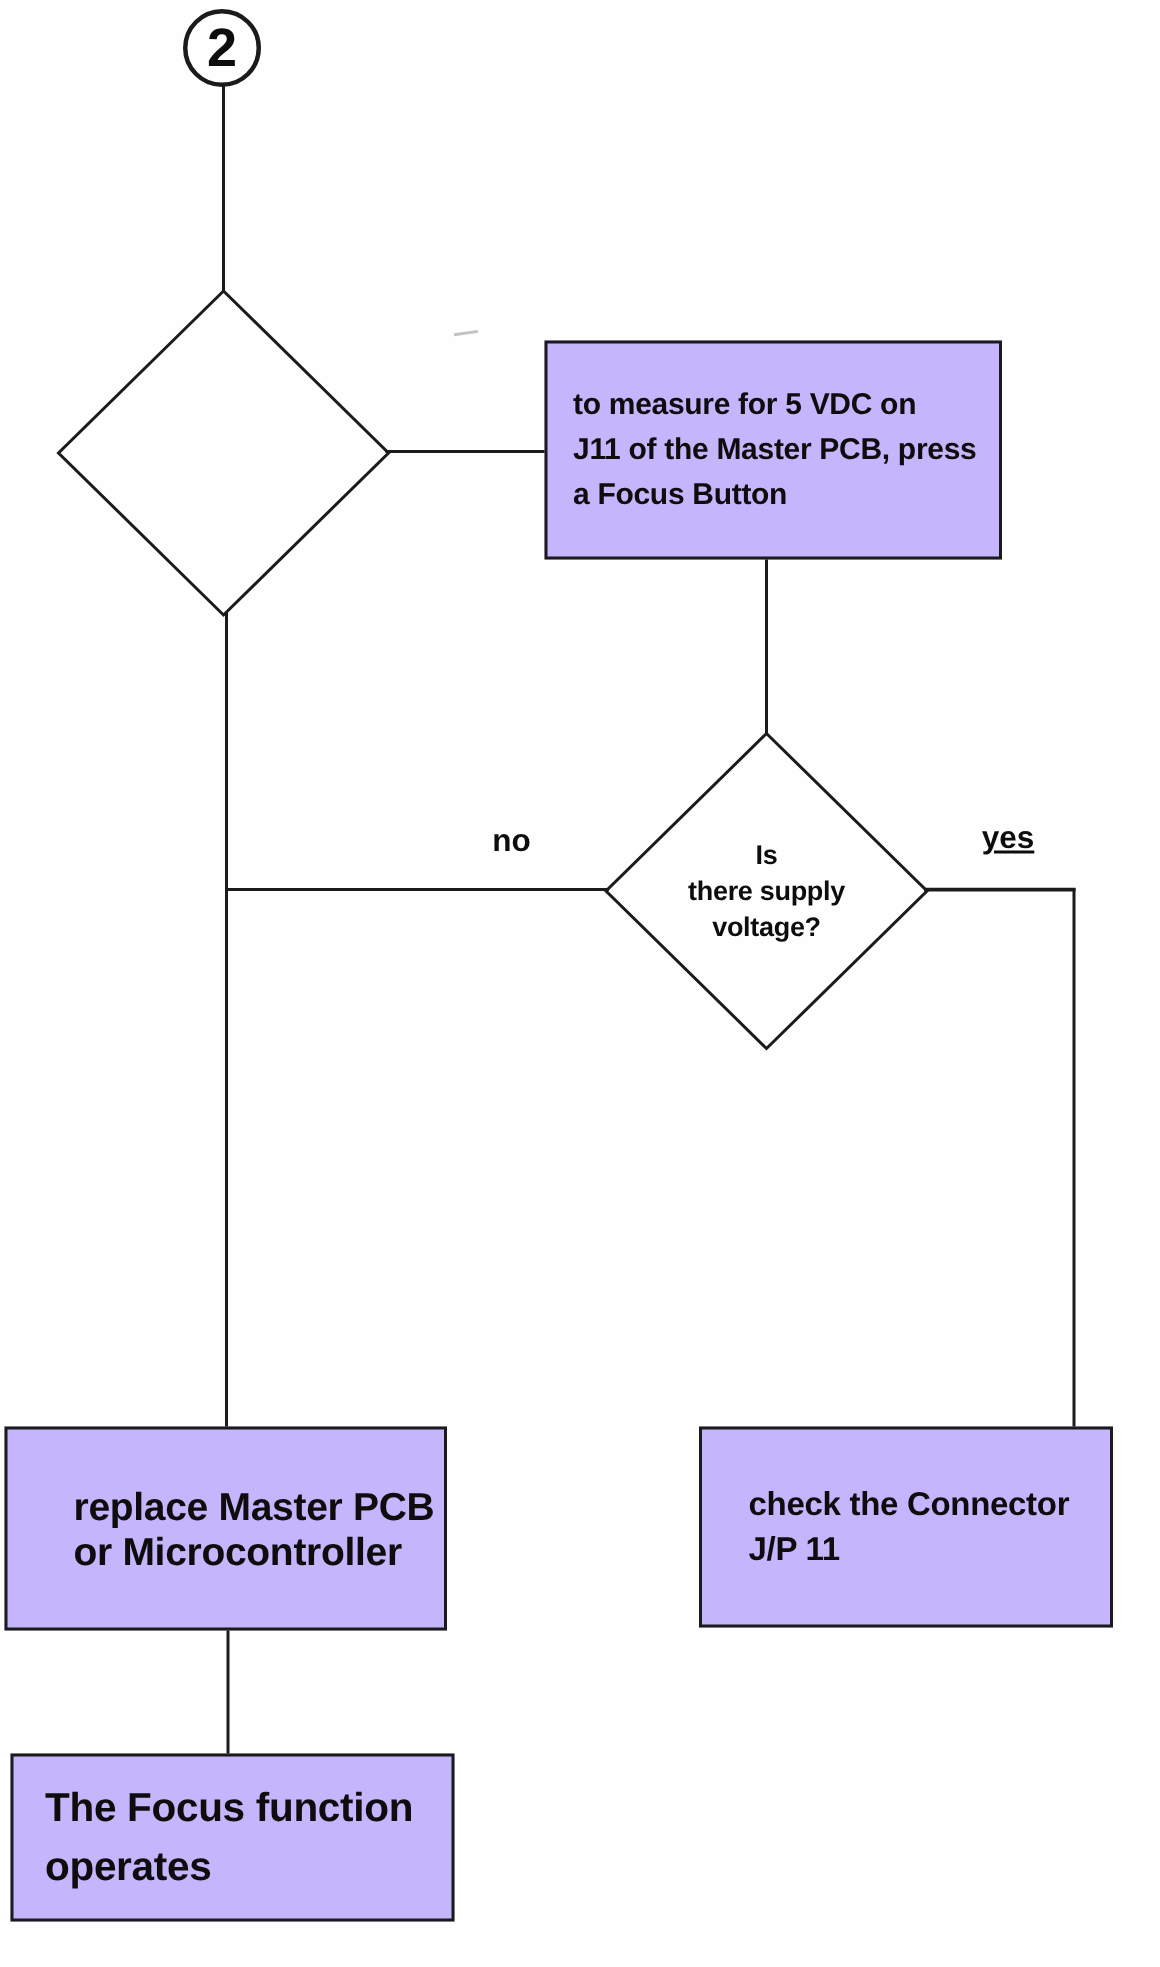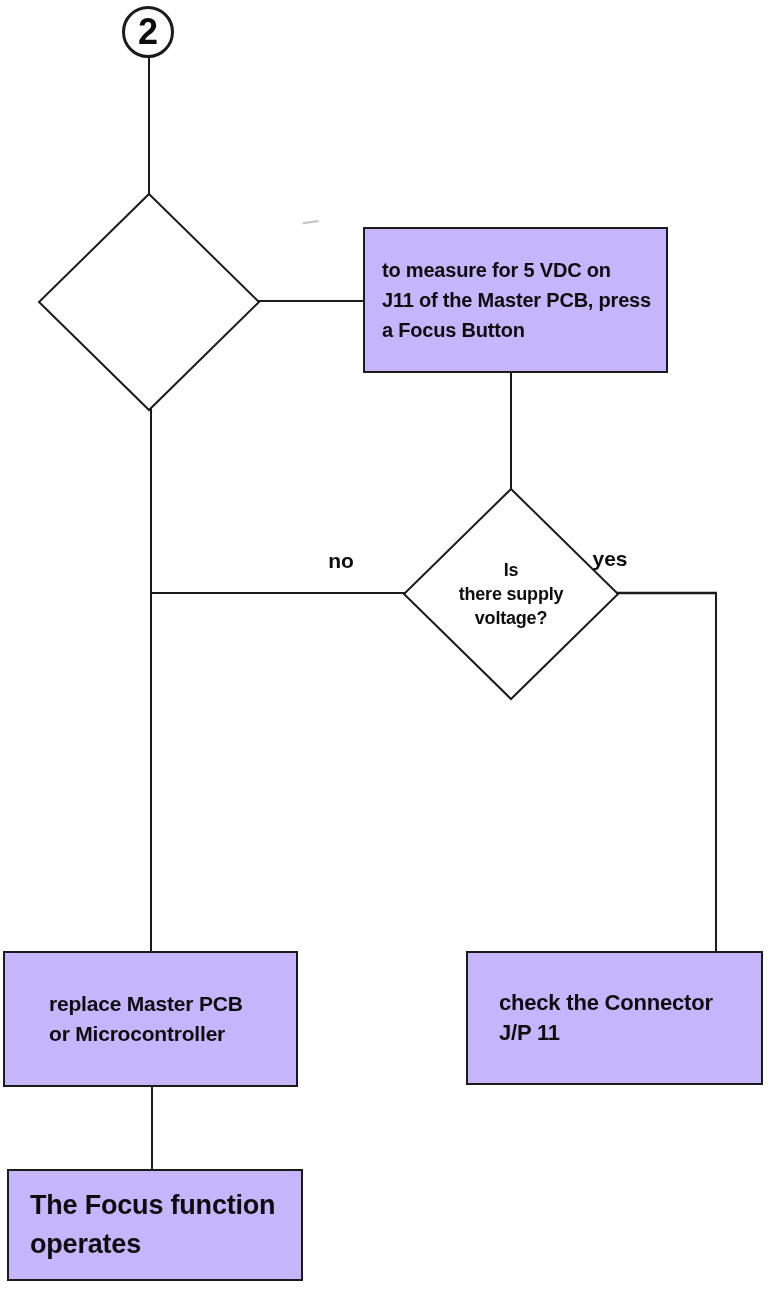--- a/index.html
+++ b/index.html
@@ -42,21 +42,21 @@
     position: absolute;
     background: #c4b5fd;
     border: 2.5px solid #1b1b1b;
     box-sizing: border-box;
     display: flex;
     align-items: center;
     white-space: pre-line;
     letter-spacing: -0.2px;
   }
   .rect-sm {
-    font-size: 21px;
+    font-size: 26px;
     line-height: 30px;
   }
   .rect-lg {
     font-size: 27px;
     line-height: 39px;
   }
   .branch-label {
     position: absolute;
     font-size: 21px;
     width: 60px;
@@ -124,24 +124,24 @@
 
   <div class="rect rect-sm" style="left:363px; top:227px; width:305px; height:146px; padding-left:17px; font-size:20px;">to measure for 5 VDC on
 J11 of the Master PCB, press
 a Focus Button</div>
 
   <div class="node-text center-text diamond-text" style="left:421px; top:512px; width:180px; height:164px; line-height:24px;">Is
 there supply
 voltage?</div>
 
   <div class="branch-label" style="left:311px; top:549px;">no</div>
-  <div class="branch-label" style="left:580px; top:547px;">yes</div>
+  <div class="branch-label" style="left:642px; top:547px;text-decoration:underline;">yes</div>
 
   <div class="rect rect-sm" style="left:3px; top:951px; width:295px; height:136px; padding-left:44px;">replace Master PCB
 or Microcontroller</div>
 
-  <div class="rect rect-sm" style="left:466px; top:951px; width:297px; height:134px; padding-left:31px; font-size:22px;">check the Connector
+  <div class="rect rect-sm" style="left:466px; top:951px; width:276px; height:134px; padding-left:31px; font-size:22px;">check the Connector
 J/P 11</div>
 
   <div class="rect rect-lg" style="left:7px; top:1169px; width:296px; height:112px; padding-left:21px;">The Focus function
 operates</div>
 
 </div>
 
 </body></html>

